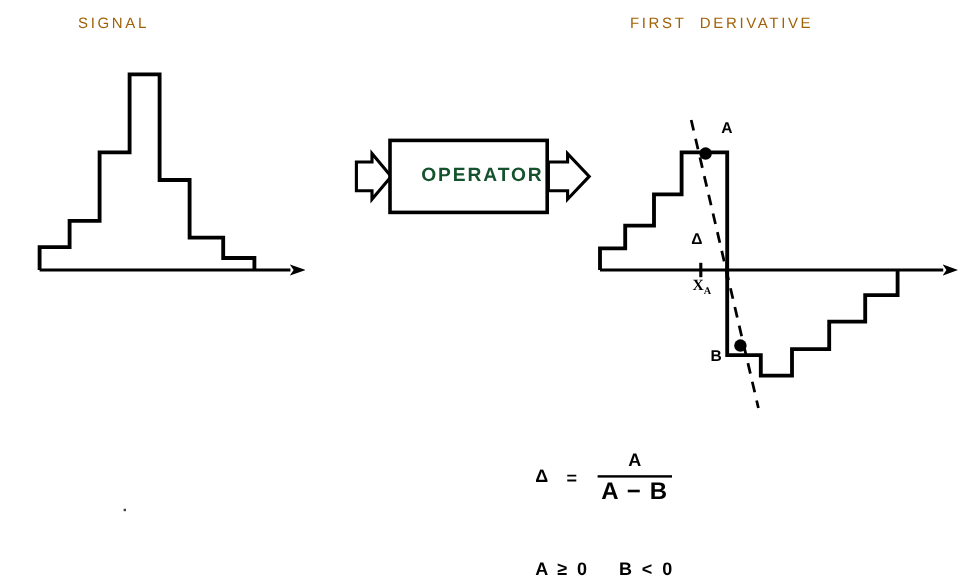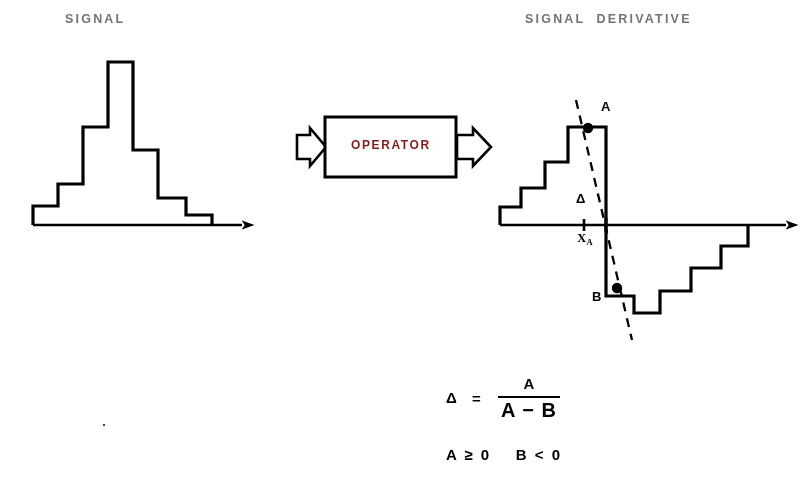--- a/index.html
+++ b/index.html
@@ -1,40 +1,40 @@
 <!DOCTYPE html>
 <html><head>
 <meta charset="utf-8">
 <style>
   html,body{margin:0;padding:0;background:#fff;}
   body{width:803px;height:482px;position:relative;overflow:hidden;
        font-family:"Liberation Sans",sans-serif;color:#000;}
   .stage{position:absolute;left:0;top:0;width:803px;height:482px;}
   svg{position:absolute;left:0;top:0;width:803px;height:482px;overflow:visible;}
-  .ttl{position:absolute;font-size:12.5px;font-weight:bold;letter-spacing:2.2px;
-       white-space:pre;color:#737373;}
+  .ttl{position:absolute;font-size:12.5px;font-weight:normal;letter-spacing:2.2px;
+       white-space:pre;color:#a16207;}
   .lbl{position:absolute;font-size:13px;font-weight:bold;white-space:pre;color:#000;}
   .lbl .sub{font-size:8.5px;vertical-align:-3px;}
-  .opname{position:absolute;font-size:12px;font-weight:bold;letter-spacing:1.6px;
-          white-space:pre;color:#7f1d1d;}
+  .opname{position:absolute;font-size:16px;font-weight:bold;letter-spacing:1.6px;
+          white-space:pre;color:#14532d;}
   .formula{position:absolute;font-size:15px;font-weight:bold;white-space:pre;color:#000;}
   .frac{position:absolute;display:inline-block;text-align:center;}
   .frac .num{font-size:15px;font-weight:bold;line-height:1.05;}
   .frac .bar{border-bottom:2px solid #000;height:3px;margin:1px 0;}
   .frac .den{font-size:20px;font-weight:bold;letter-spacing:1px;line-height:1.15;}
-  .cond{position:absolute;font-size:15px;font-weight:bold;letter-spacing:2px;white-space:pre;}
+  .cond{position:absolute;font-size:15px;font-weight:bold;letter-spacing:2px;white-space:pre;margin-top:20px;}
   .speck{position:absolute;width:2px;height:2px;background:#444;}
 </style>
 </head>
 <body>
 
 <div class="stage">
 
   <div class="ttl" style="left:65px;top:12px;">SIGNAL</div>
-  <div class="ttl" style="left:525px;top:12px;">SIGNAL  DERIVATIVE</div>
+  <div class="ttl" style="left:525px;top:12px;">FIRST  DERIVATIVE</div>
 
   <svg viewBox="0 0 803 482">
     <defs>
       <marker id="arrowSolid" markerWidth="13" markerHeight="10" refX="0.5" refY="5" orient="auto" markerUnits="userSpaceOnUse">
         <path d="M0,0.3 L13,5 L0,9.7 L3.2,5 Z" fill="#000"></path>
       </marker>
     </defs>
 
     <g>
       <line x1="33" y1="225" x2="242" y2="225" stroke="#000" stroke-width="2.6" marker-end="url(#arrowSolid)"></line>

